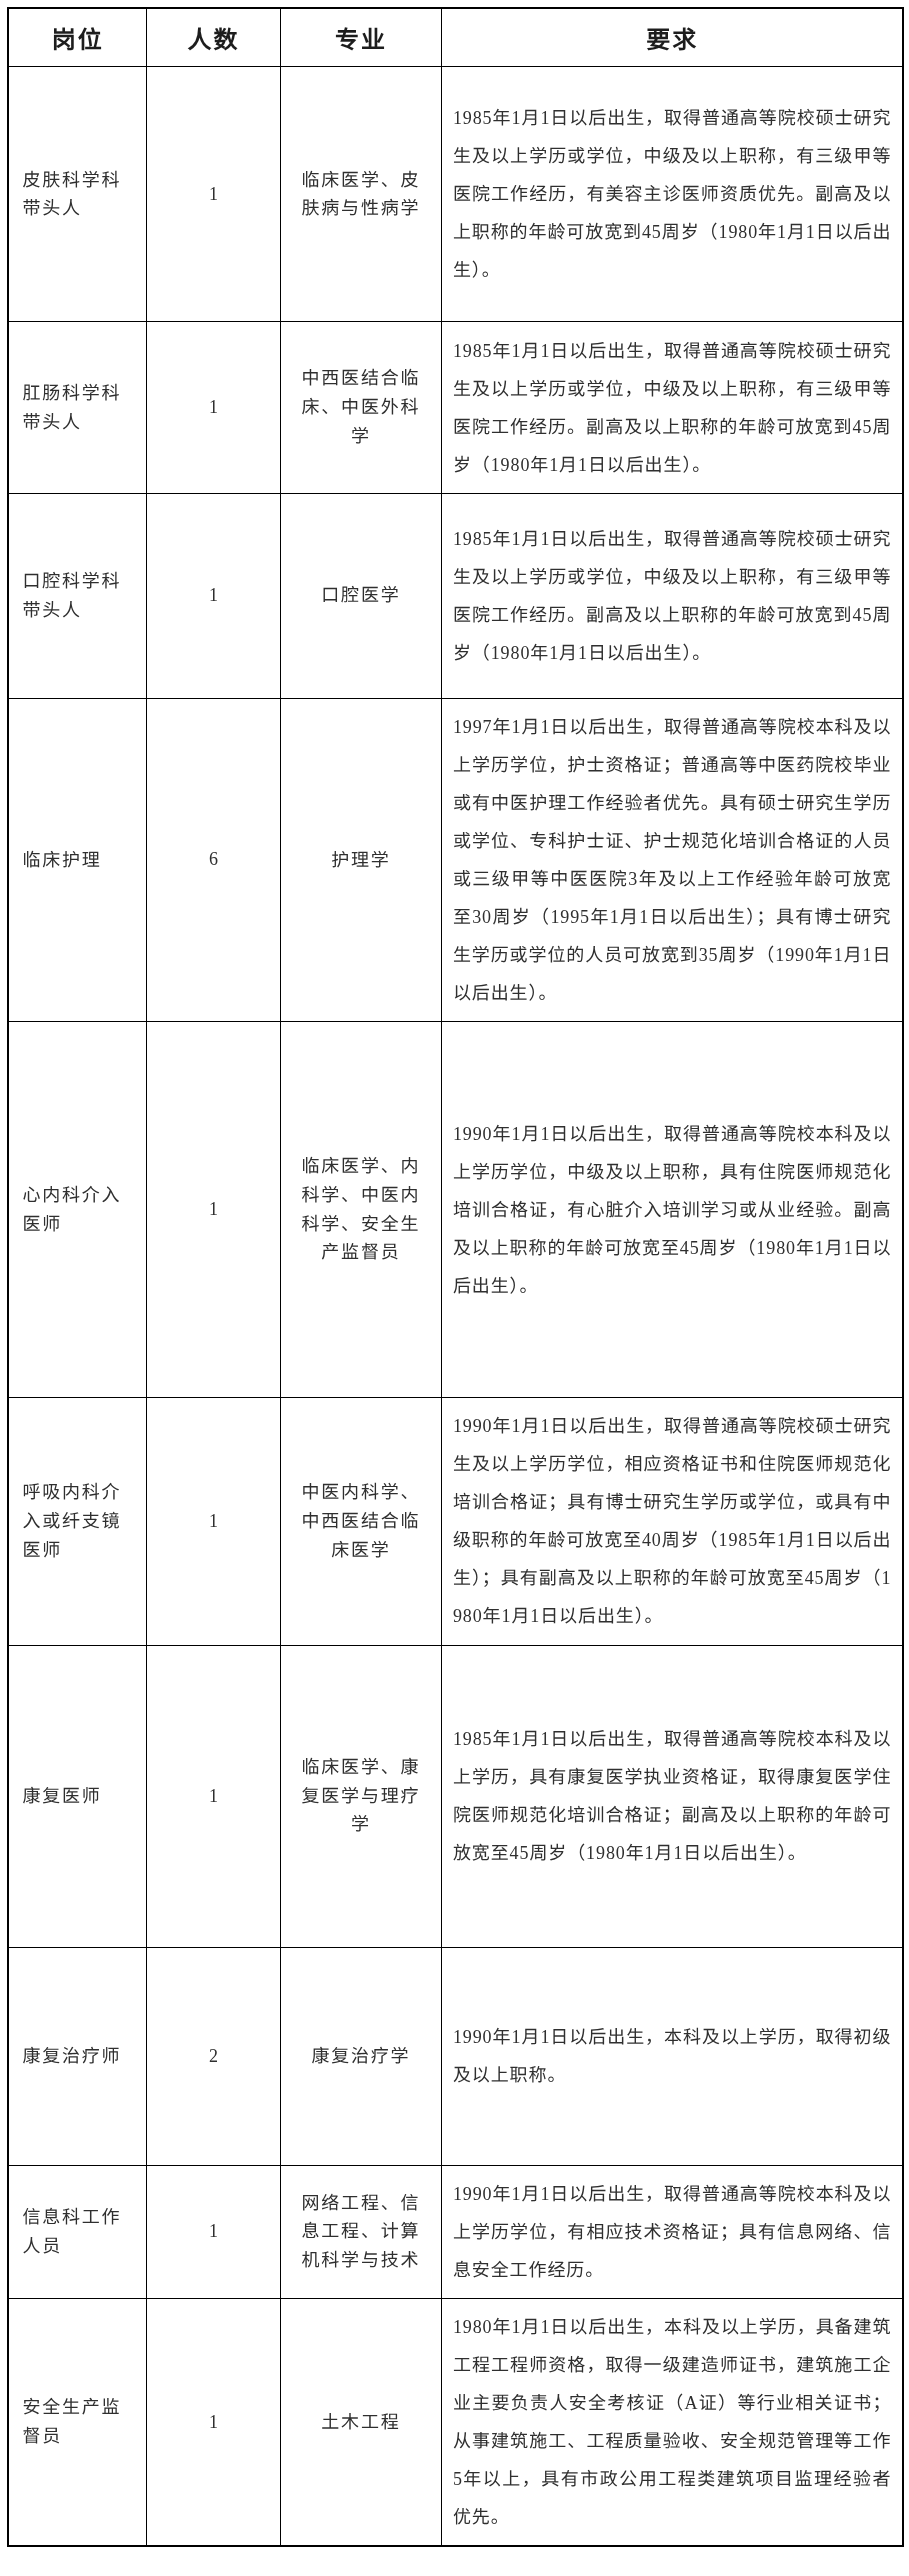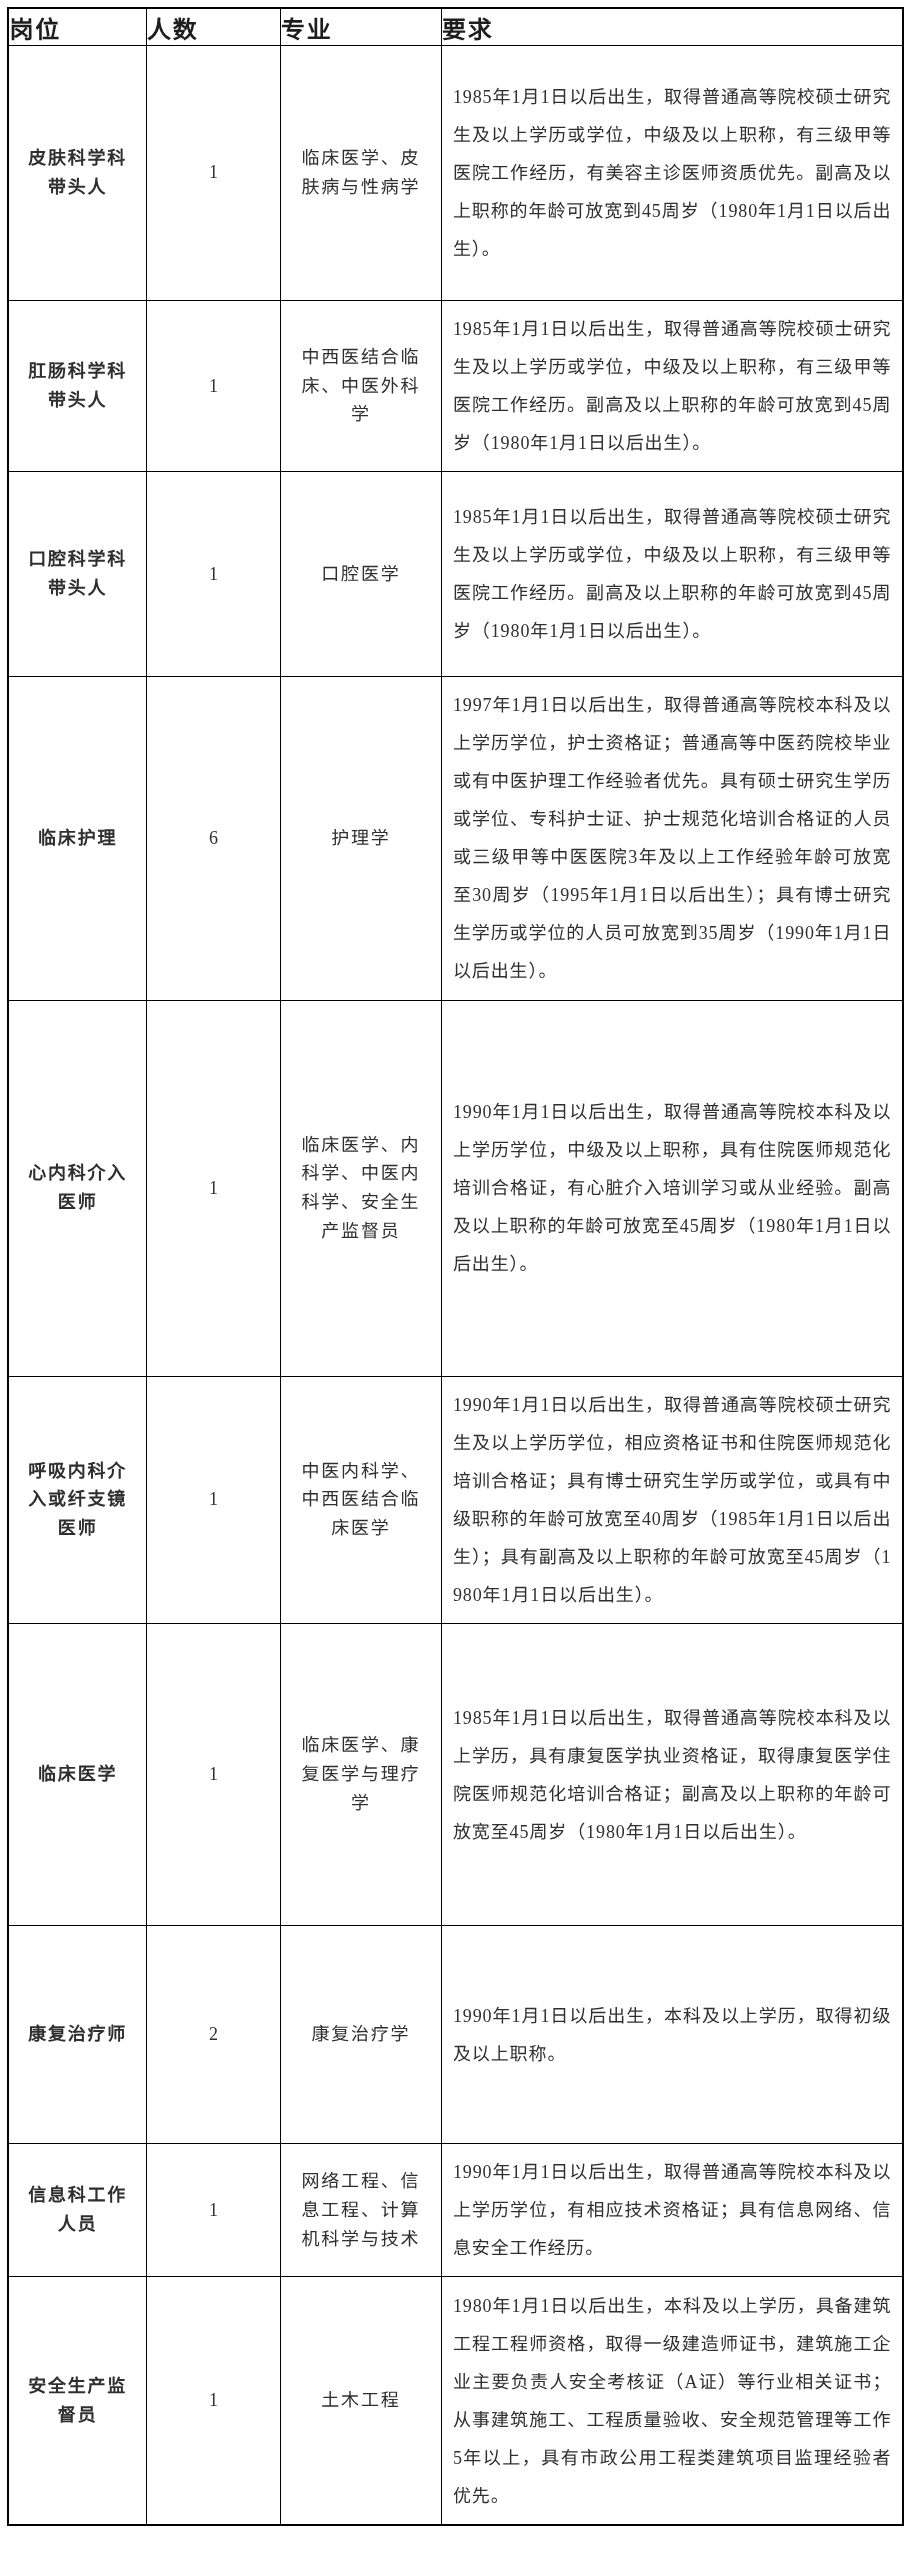--- a/index.html
+++ b/index.html
@@ -28,30 +28,29 @@
     color:#2f2f2f;
     font-size:18px;
     box-sizing:border-box;
     word-break:break-all;
   }
   table.jobs th{
     height:37px;
     font-size:24px;
     font-weight:bold;
     color:#1d1d1d;
-    text-align:left;
+    text-align:center;
     letter-spacing:1.8px;
-    padding:0 0;
+    padding:11px 0;
   }
   td.c-pos{
-    text-align:center;
+    text-align:left;
     padding:5.5px 13px;
     letter-spacing:1.8px;
     line-height:1.6;
-    font-weight:bold;
   }
   td.c-count{
     text-align:center;
     padding:5.5px 7.4px;
   }
   td.c-major{
     text-align:center;
     padding:5.5px 14.8px;
     letter-spacing:1.8px;
     line-height:1.6;
@@ -126,21 +125,21 @@
     <td class="c-major">临床医学、内科学、中医内科学、安全生产监督员</td>
     <td class="c-req">1990年1月1日以后出生，取得普通高等院校本科及以上学历学位，中级及以上职称，具有住院医师规范化培训合格证，有心脏介入培训学习或从业经验。副高及以上职称的年龄可放宽至45周岁（1980年1月1日以后出生）。</td>
   </tr>
         <tr>
     <td class="c-pos">呼吸内科介入或纤支镜医师</td>
     <td class="c-count">1</td>
     <td class="c-major">中医内科学、中西医结合临床医学</td>
     <td class="c-req">1990年1月1日以后出生，取得普通高等院校硕士研究生及以上学历学位，相应资格证书和住院医师规范化培训合格证；具有博士研究生学历或学位，或具有中级职称的年龄可放宽至40周岁（1985年1月1日以后出生）；具有副高及以上职称的年龄可放宽至45周岁（1980年1月1日以后出生）。</td>
   </tr>
         <tr>
-    <td class="c-pos">临床医学</td>
+    <td class="c-pos">康复医师</td>
     <td class="c-count">1</td>
     <td class="c-major">临床医学、康复医学与理疗学</td>
     <td class="c-req">1985年1月1日以后出生，取得普通高等院校本科及以上学历，具有康复医学执业资格证，取得康复医学住院医师规范化培训合格证；副高及以上职称的年龄可放宽至45周岁（1980年1月1日以后出生）。</td>
   </tr>
         <tr>
     <td class="c-pos">康复治疗师</td>
     <td class="c-count">2</td>
     <td class="c-major">康复治疗学</td>
     <td class="c-req">1990年1月1日以后出生，本科及以上学历，取得初级及以上职称。</td>
   </tr>

